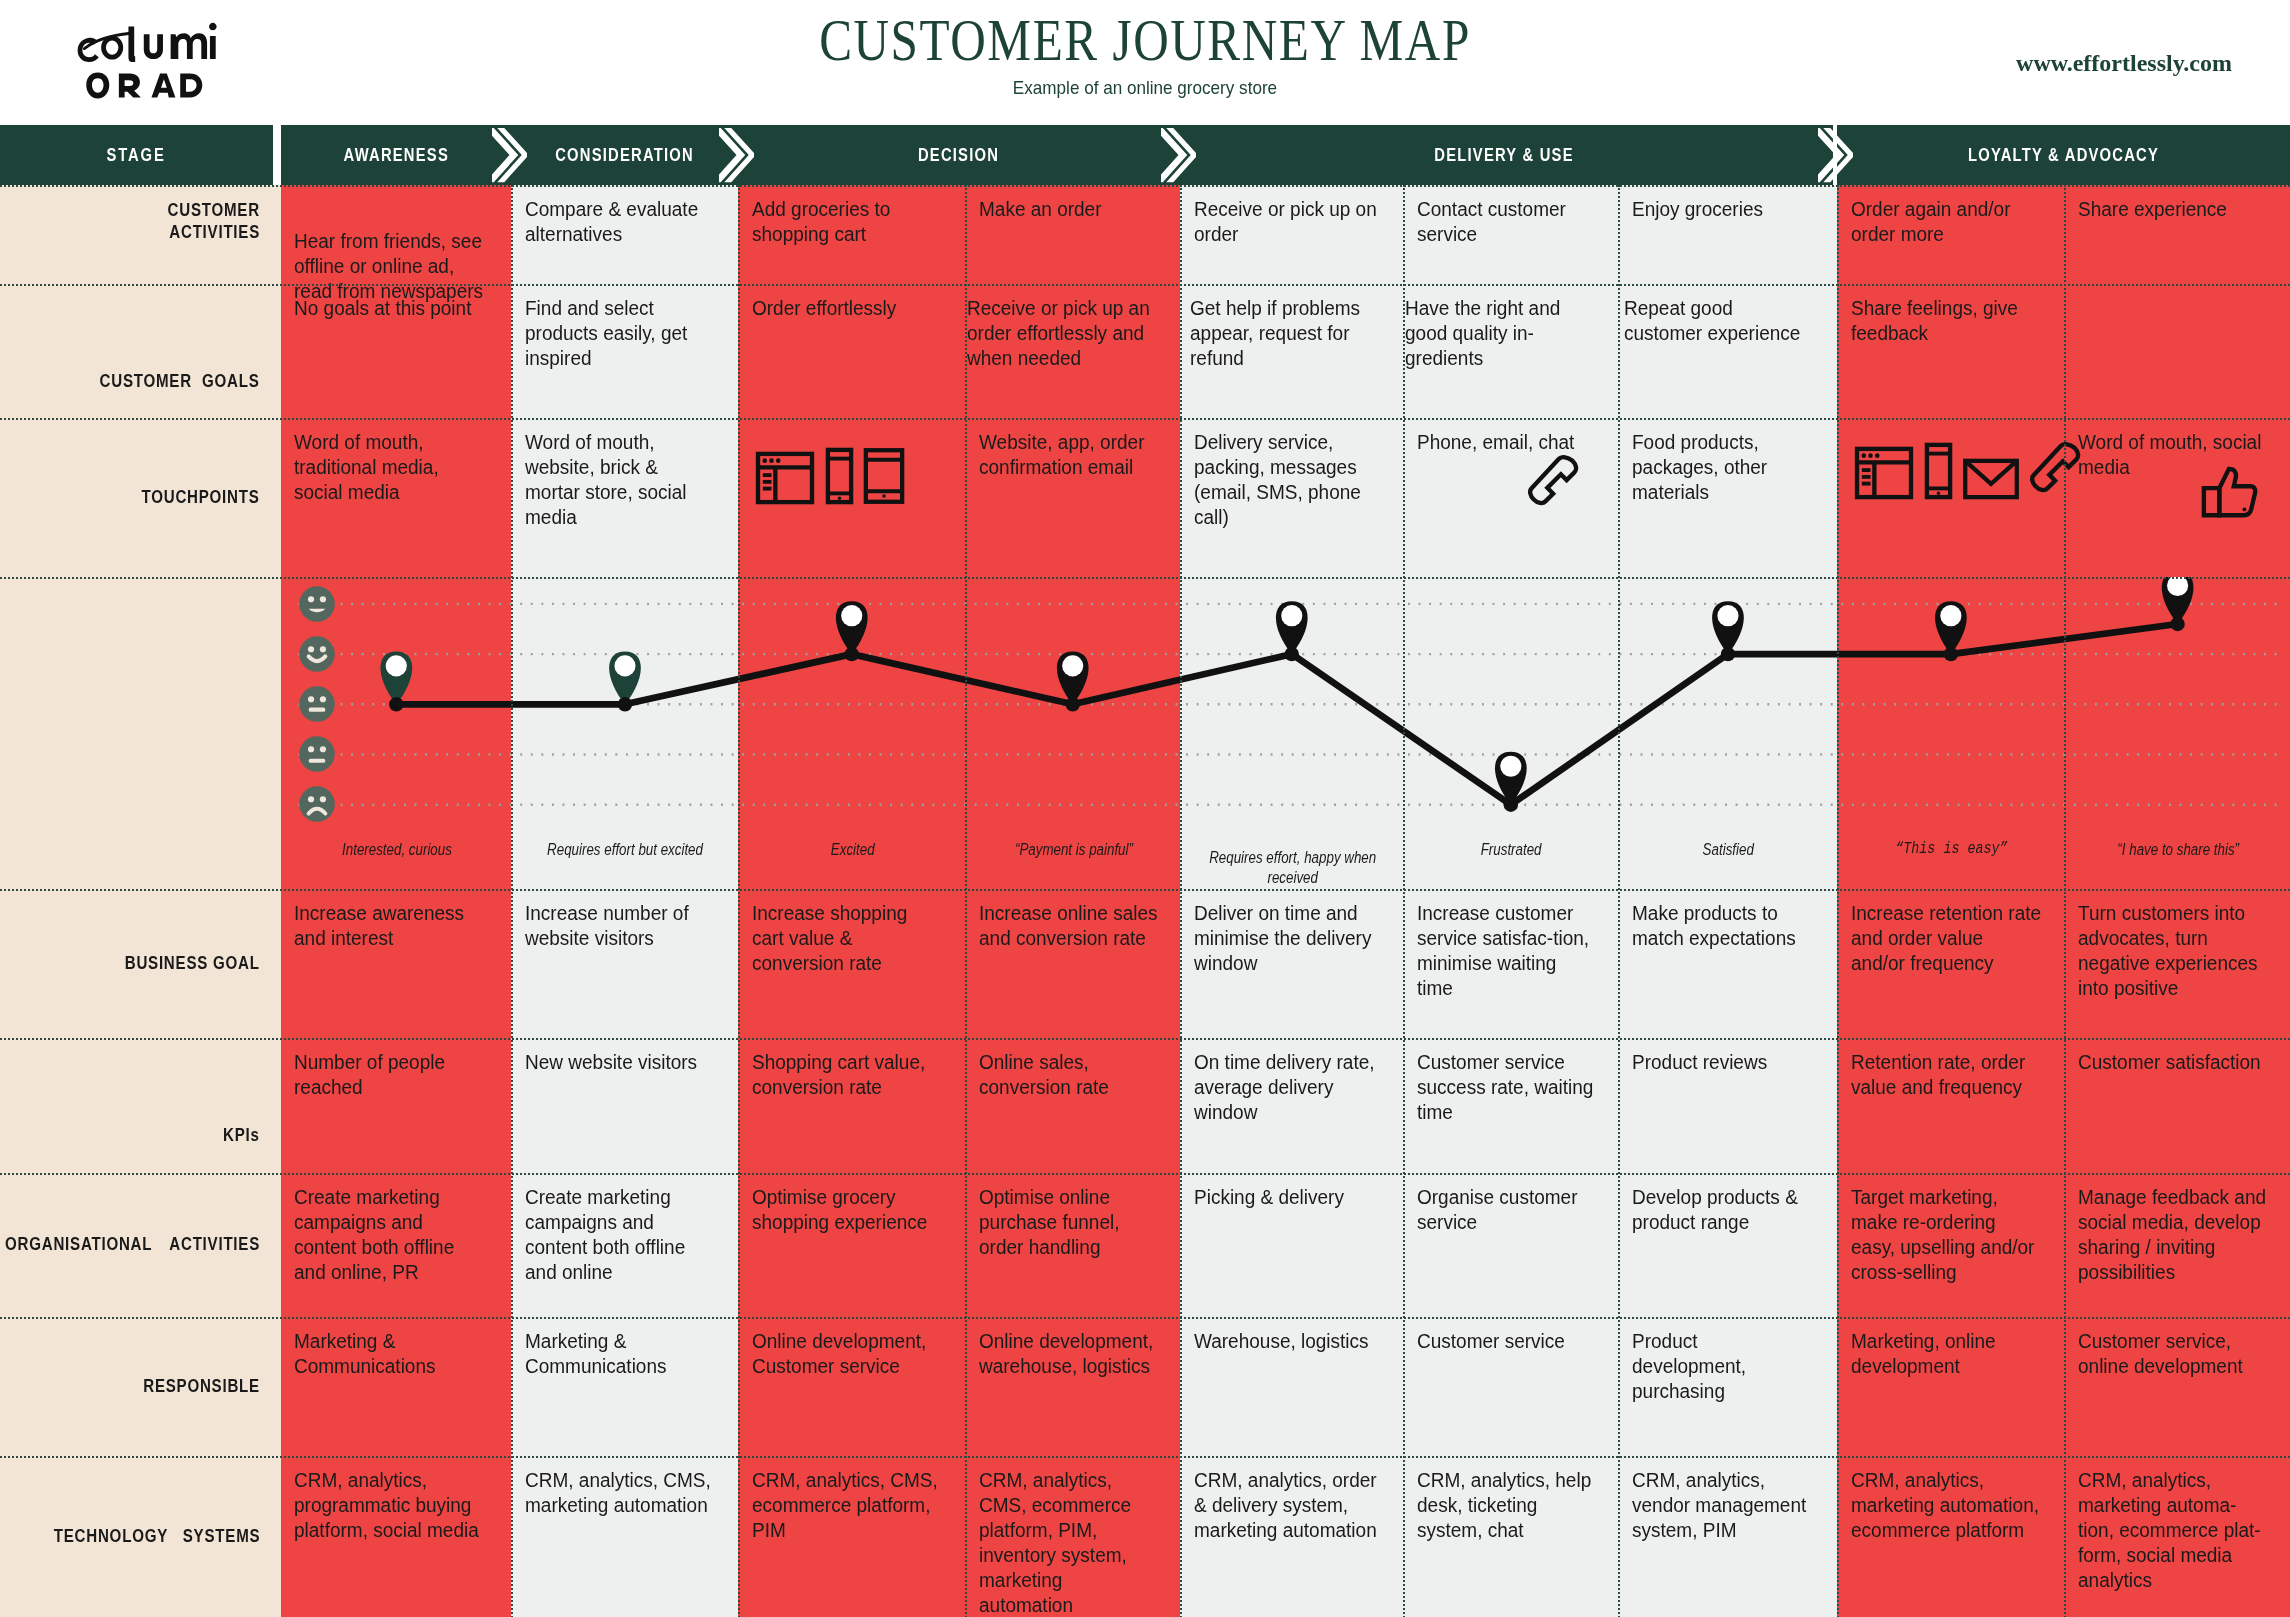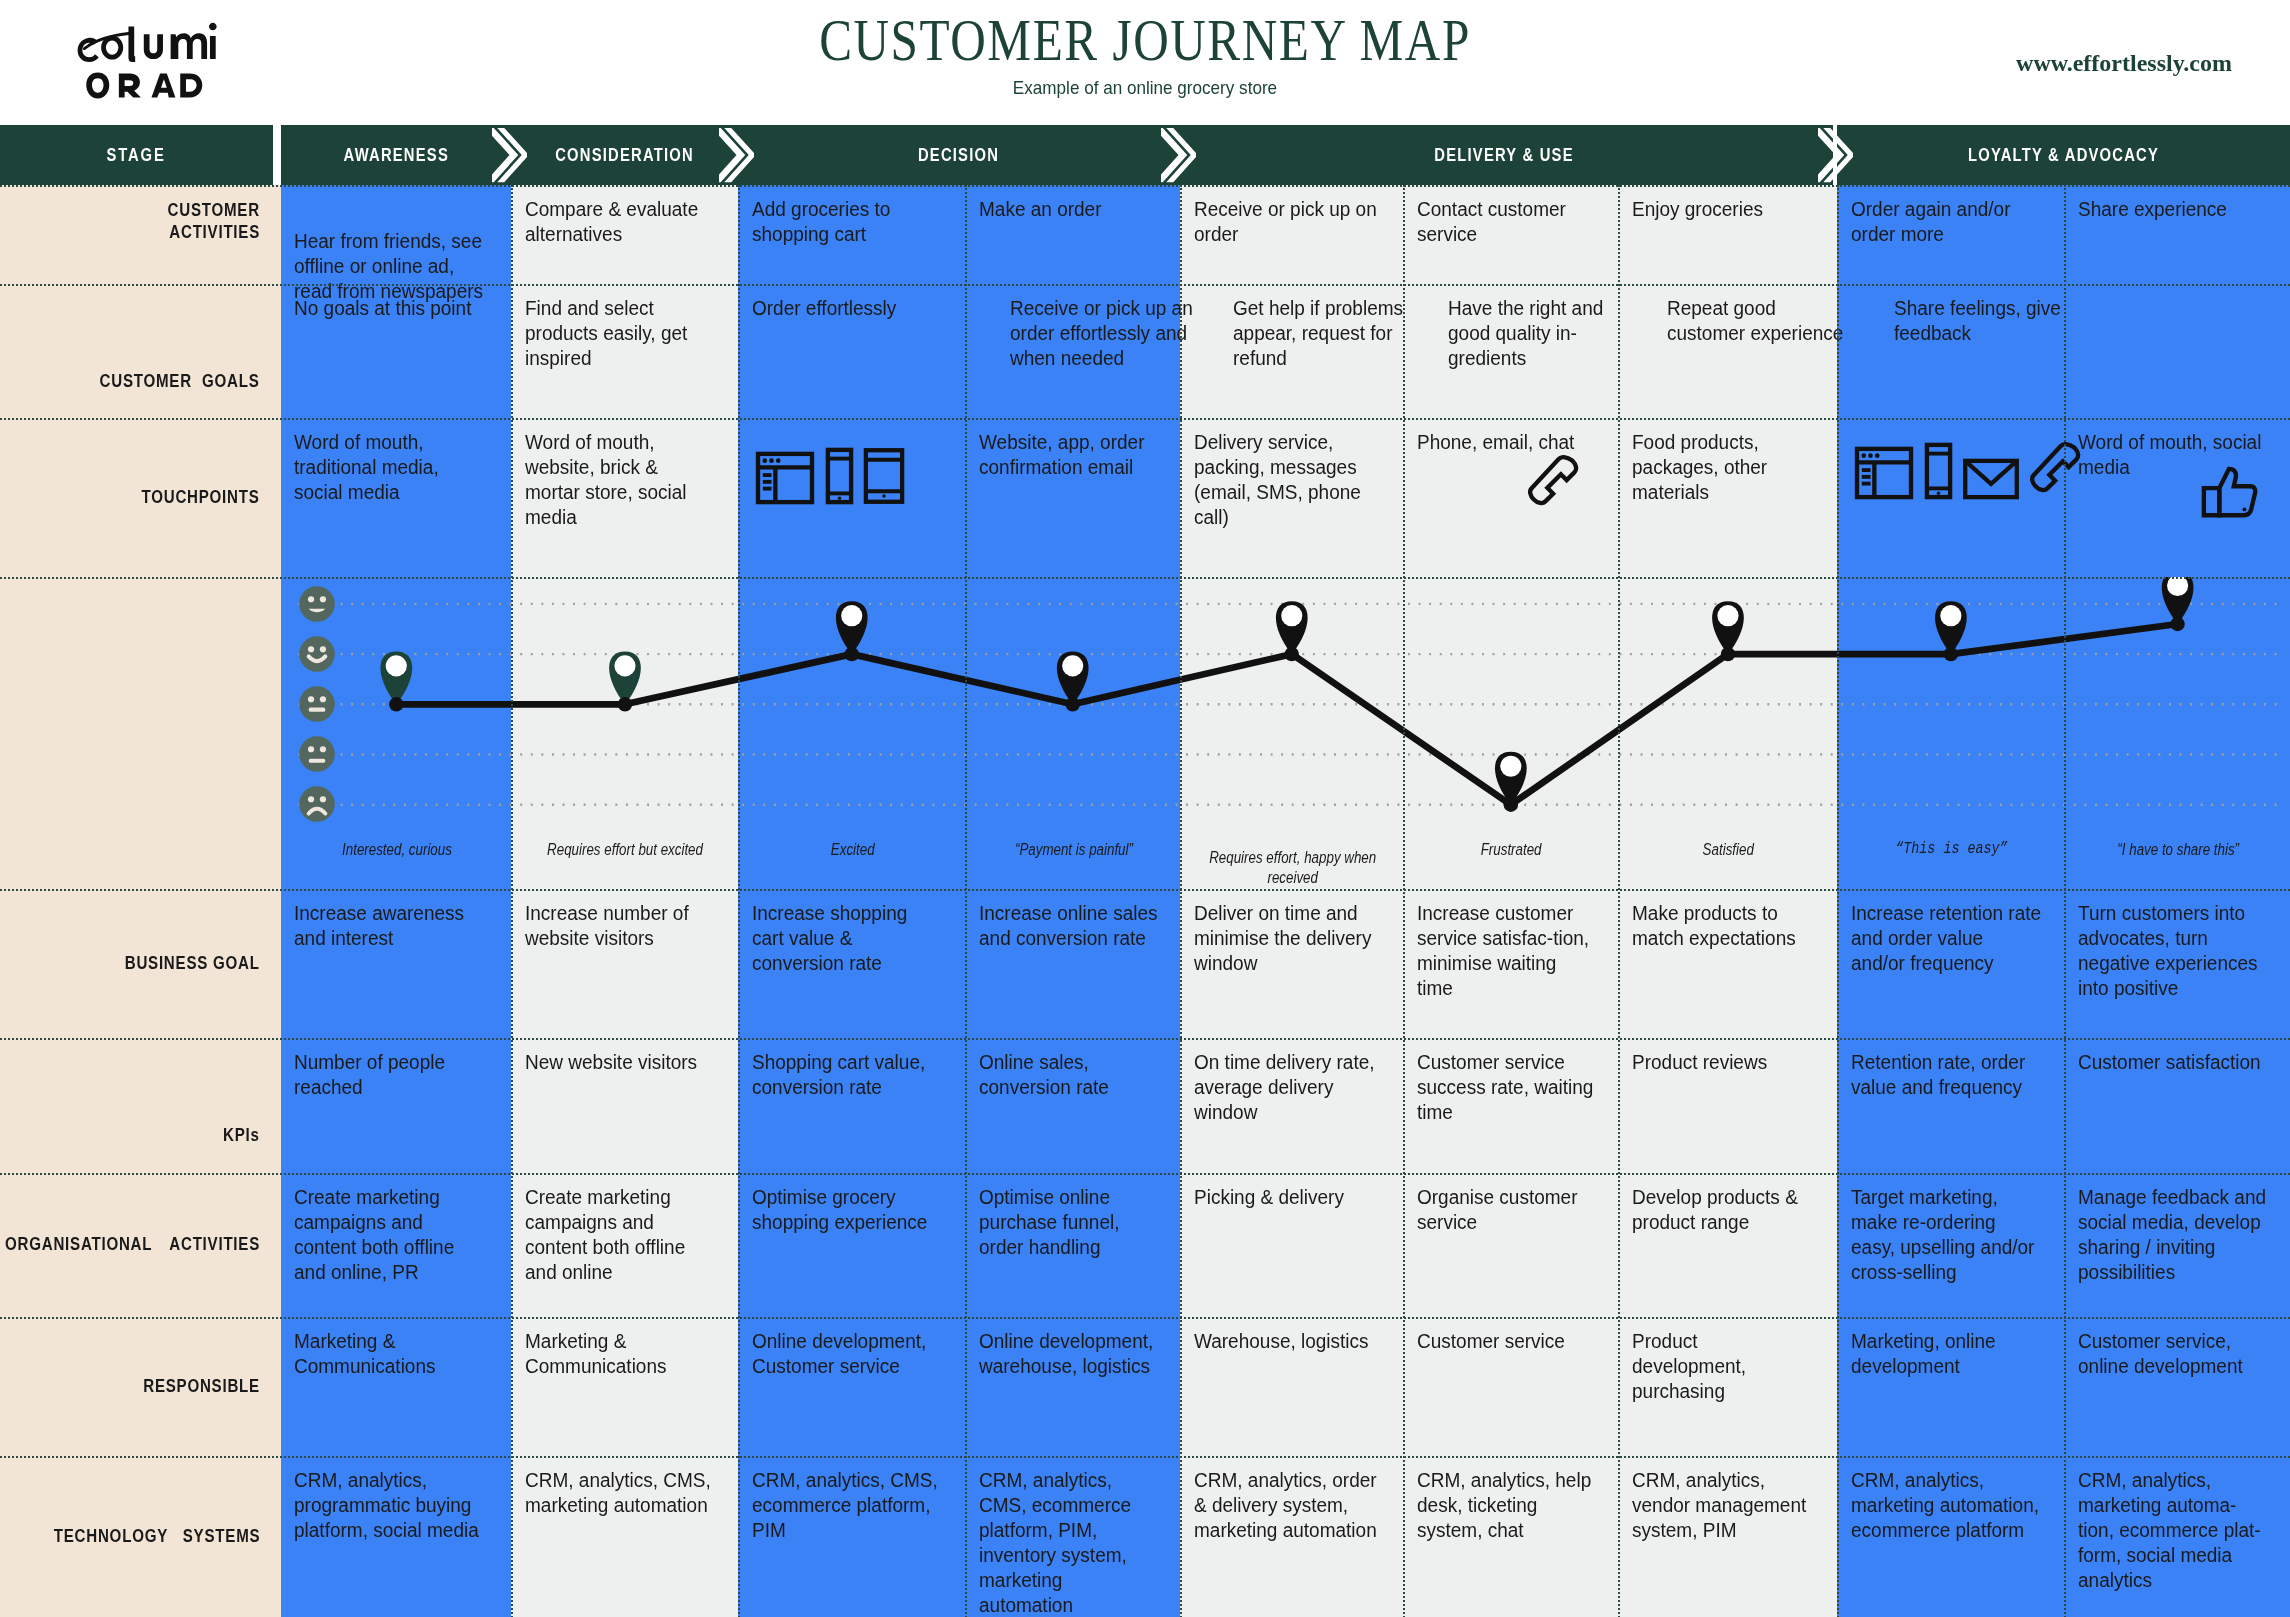--- a/index.html
+++ b/index.html
@@ -86,21 +86,21 @@
     width: 35px;
     height: 60px;
     z-index: 4;
   }
 
   
   #grid {
     position: relative;
     width: 2290px;
     height: 1433px;
-    background: #3b82f6;
+    background: #ef4444;
   }
   .rowlabel-col {
     position: absolute;
     left: 0; top: 0;
     width: 281px;
     height: 1433px;
     background: #f2e5d6;
     z-index: 1;
   }
   .colshade {
@@ -310,21 +310,21 @@
       </div>
       <div class="cell" style="flex: 0 0 231px;">
         <span class="cell-text">No goals at this point</span>
       </div>
       <div class="cell" style="flex: 0 0 227px;">
         <span class="cell-text">Find and select products easily, get inspired</span>
       </div>
       <div class="cell" style="flex: 0 0 215px;">
         <span class="cell-text">Order effortlessly</span>
       </div>
-      <div class="cell" style="flex: 0 0 223px; margin-left: 43px;">
+      <div class="cell" style="flex: 0 0 223px;">
         <span class="cell-text">Receive or pick up an order effortlessly and when needed</span>
       </div>
       <div class="cell" style="flex: 0 0 215px;">
         <span class="cell-text">Get help if problems appear, request for refund</span>
       </div>
       <div class="cell" style="flex: 0 0 219px;">
         <span class="cell-text">Have the right and good quality in-gredients</span>
       </div>
       <div class="cell" style="flex: 0 0 227px;">
         <span class="cell-text">Repeat good customer experience</span>

